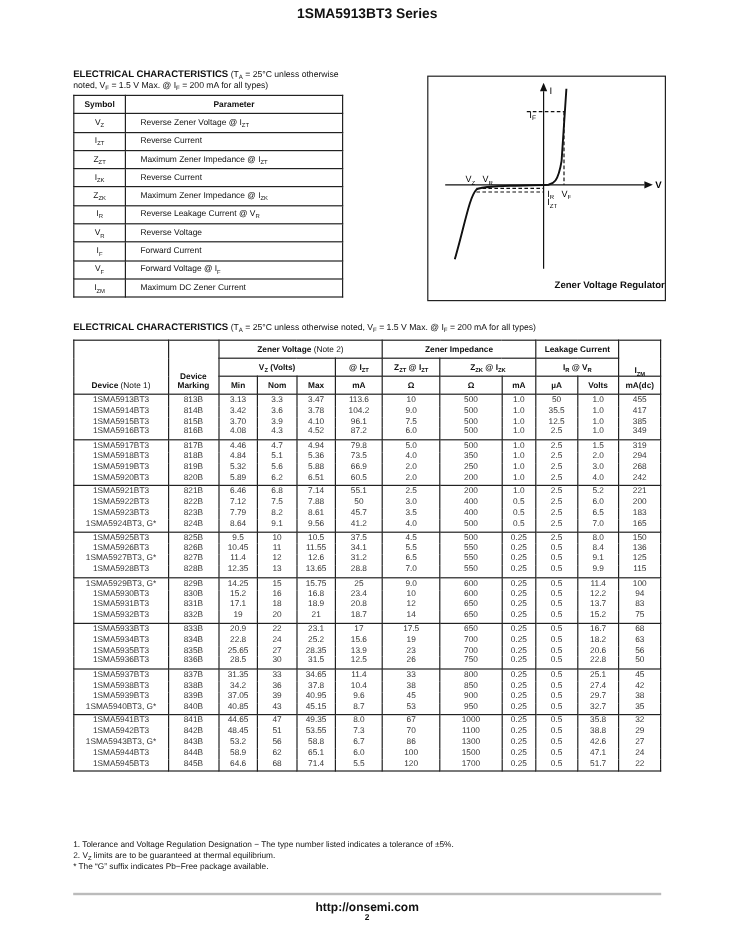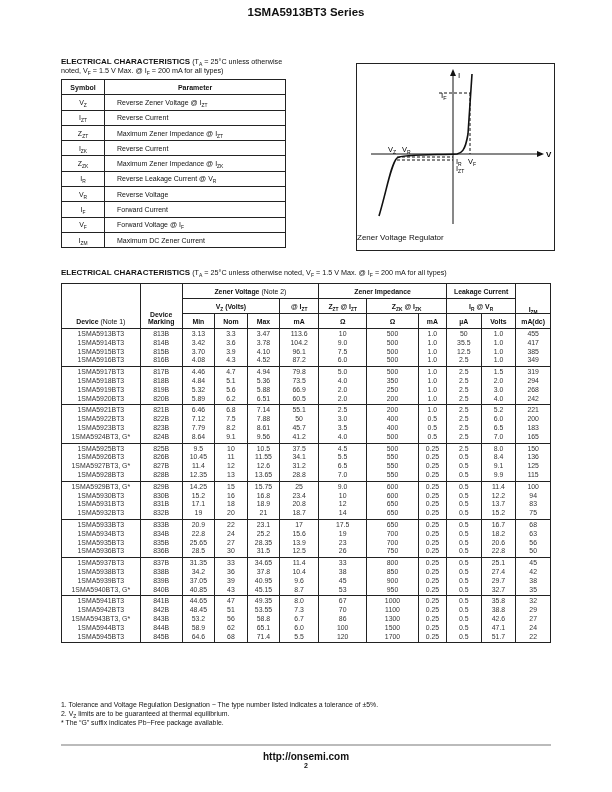--- a/index.html
+++ b/index.html
@@ -11,22 +11,22 @@
   .ec1-heading b { font-size:8px; }
   sub { font-size:70%; vertical-align:-2px; line-height:0; }
   table.sym { position:absolute; left:61px; top:79px; width:225px; border-collapse:collapse; font-size:7px; }
   table.sym th, table.sym td { border:1px solid #222; height:14.3px; padding:0 4px; }
   table.sym th { font-weight:bold; text-align:center; }
   table.sym td.s { text-align:center; width:34px; }
   table.sym td.p { padding-left:12px; }
   .diagram-box { position:absolute; left:356px; top:63px; width:197px; height:186px;
                  border:1px solid #222; }
   .diagram-box svg { position:absolute; left:0; top:0; }
-  .diag-caption { position:absolute; left:0; bottom:8px; width:100%; text-align:left;
-                  font-size:8px; font-weight:normal; }
+  .diag-caption { position:absolute; left:0; bottom:8px; width:100%; text-align:right;
+                  font-size:8px; font-weight:bold; }
   .ec2-heading { position:absolute; left:61px; top:268px; font-size:7.2px; }
   .ec2-heading b { font-size:8px; }
   table.main { position:absolute; left:61px; top:283px; width:490px; border-collapse:collapse;
                font-size:6.9px; }
   table.main th { font-weight:bold; border:1px solid #222; height:14px; padding:0 1px; text-align:center; }
   table.main th .nb { font-weight:normal; }
   table.main td { text-align:center; height:8.8px; line-height:8.8px; padding:0;
                   border-left:1px solid #222; border-right:1px solid #222; color:#333; }
   table.main tr.gfirst td { border-top:1px solid #222; padding-top:1px; }
   table.main tr.glast td { border-bottom:1px solid #222; padding-bottom:1px; }

